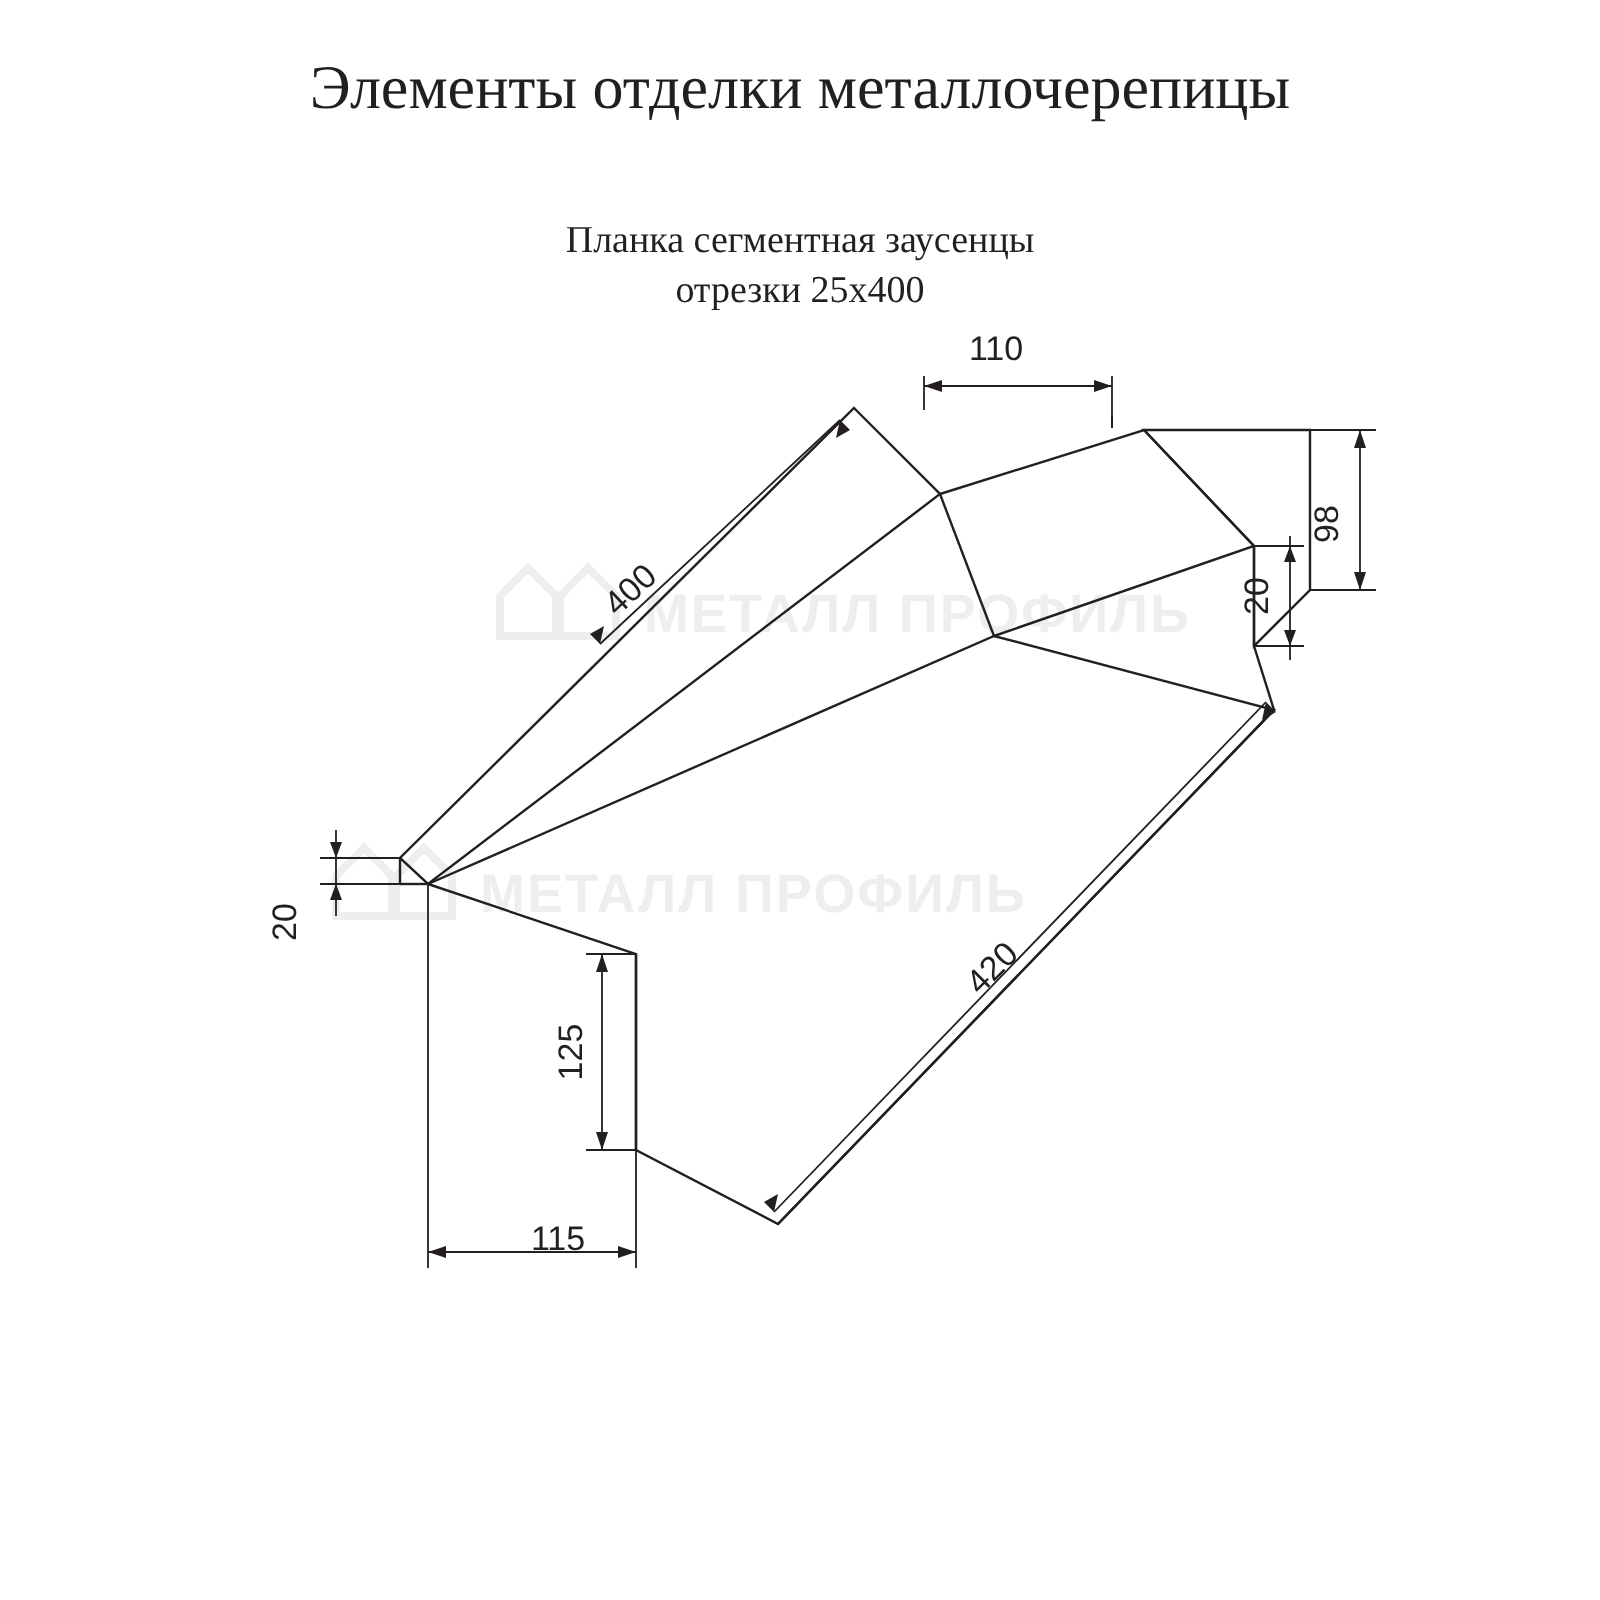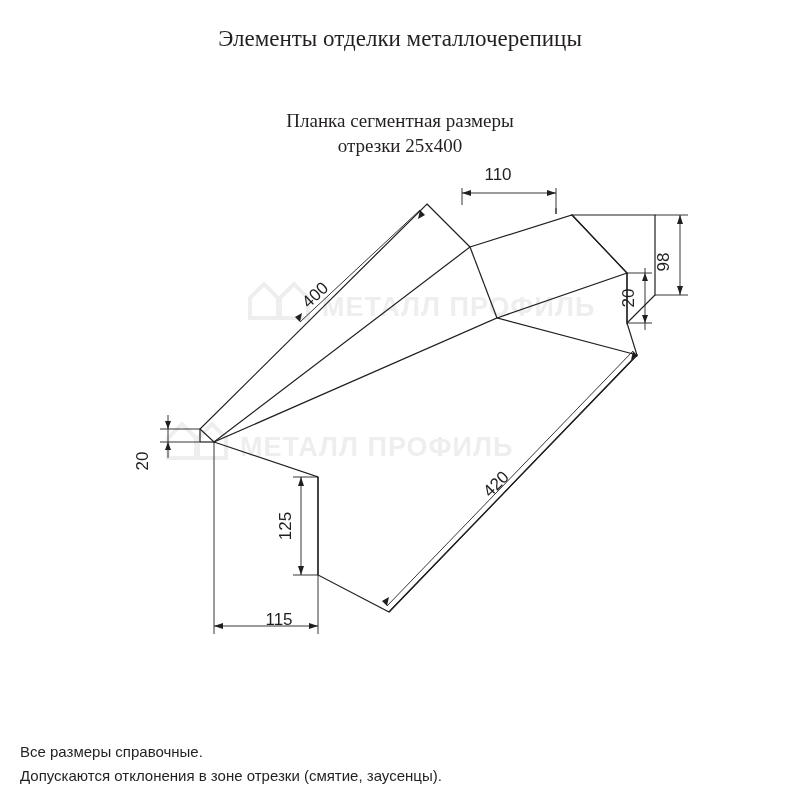--- a/index.html
+++ b/index.html
@@ -20,21 +20,21 @@
     left: 0; top: 0;
     width: 800px;
     height: 800px;
   }
   .title {
     position: absolute;
     left: 0;
     top: 26px;
     width: 800px;
     text-align: center;
-    font-size: 23px;
+    font-size: 31px;
     font-family: "Liberation Serif", serif;
     color: #231f20;
     letter-spacing: 0px;
   }
   .subtitle {
     position: absolute;
     left: 0;
     top: 108px;
     width: 800px;
     text-align: center;
@@ -75,21 +75,21 @@
   }
 </style>
 </head>
 <body>
 
 <div id="page">
 
   <div class="title">Элементы отделки металлочерепицы</div>
 
   <div class="subtitle">
-    <div>Планка сегментная размеры</div>
+    <div>Планка сегментная заусенцы</div>
     <div>отрезки 25х400</div>
   </div>
 
   <svg class="drawing" viewBox="0 0 800 800">
 
     <g opacity="1">
       <g transform="translate(250,290)">
         <path d="M0,8 l14,-14 l14,14 l0,20 l-28,0 z" fill="none" stroke="#eeeeee" stroke-width="4"></path>
         <path d="M30,8 l14,-14 l14,14 l0,20 l-28,0 z" fill="none" stroke="#eeeeee" stroke-width="4"></path>
         <text class="wm-text" x="72" y="26">МЕТАЛЛ ПРОФИЛЬ</text>
@@ -187,18 +187,14 @@
       <line x1="214" y1="442" x2="214" y2="634"></line>
       <line x1="318" y1="575" x2="318" y2="634"></line>
       <line x1="214" y1="626" x2="318" y2="626"></line>
       <path d="M214,626 l9,-3 l0,6 z" fill="#231f20" stroke="none"></path>
       <path d="M318,626 l-9,-3 l0,6 z" fill="#231f20" stroke="none"></path>
     </g>
     <text class="dim-text" x="279" y="625" text-anchor="middle">115</text>
 
   </svg>
 
-  <div class="footnotes">
-    <span class="footnote-line">Все размеры справочные.</span>
-    <span class="footnote-line">Допускаются отклонения в зоне отрезки (смятие, заусенцы).</span>
-  </div>
 
 </div>
 
 </body></html>

